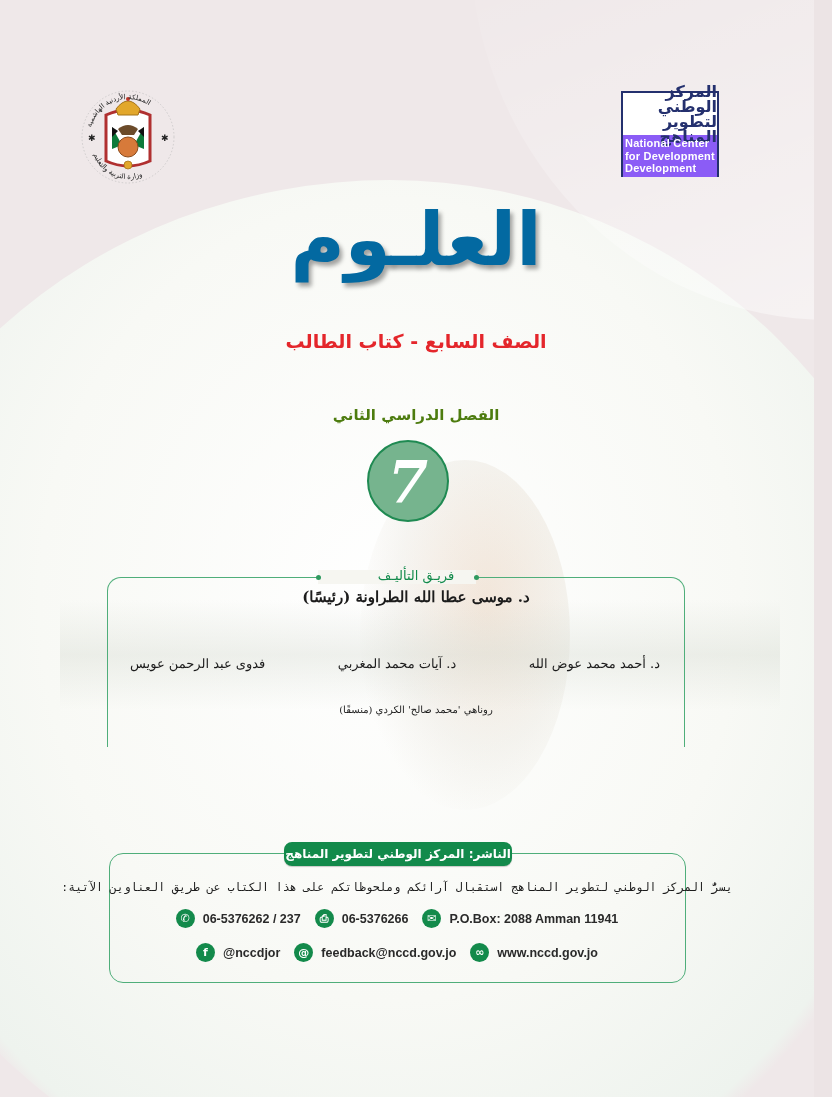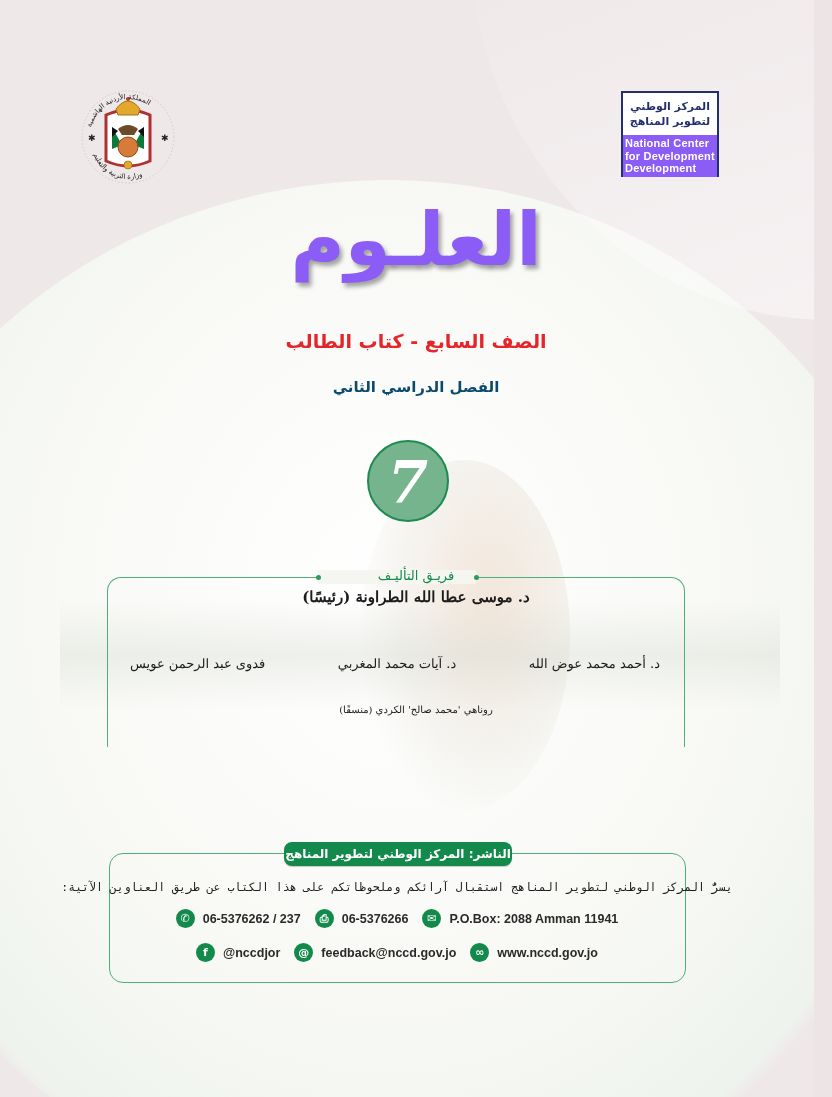--- a/index.html
+++ b/index.html
@@ -30,41 +30,41 @@
     position: absolute; left: 60px; top: 600px; width: 720px; height: 110px;
     background: linear-gradient(180deg, rgba(255,255,255,0) 0%, rgba(210,215,205,0.35) 50%, rgba(255,255,255,0) 100%);
   }
 
   
   .nccd-logo {
     position: absolute; left: 621px; top: 91px; width: 98px; height: 86px;
     border: 2px solid #24306e; background: #fff; box-sizing: border-box;
   }
   .nccd-ar { height: 42px; display: flex; flex-direction: column; align-items: center; justify-content: center; direction: rtl; }
-  .nccd-ar span { font-family: "DejaVu Sans", sans-serif; font-weight: bold; color: #24306e; font-size: 11px; line-height: 15px; }
+  .nccd-ar span { font-family: "DejaVu Sans", sans-serif; font-weight: bold; color: #24306e; font-size: 16px; line-height: 15px; }
   .nccd-en { background: #8b5cf6; color: #fff; height: 40px; padding: 1px 2px; display: flex; flex-direction: column; justify-content: center; }
   .nccd-en span { font-family: "Liberation Sans", sans-serif; font-weight: bold; font-size: 11px; line-height: 12.5px; letter-spacing: 0.2px; text-align: left; }
 
   
   .emblem { position: absolute; left: 76px; top: 87px; width: 104px; height: 100px; }
 
   
   .title {
     position: absolute; left: 0; width: 832px; top: 196px; text-align: center; direction: rtl;
-    font-family: "DejaVu Sans", sans-serif; font-weight: bold; font-size: 74px; color: #8b5cf6;
+    font-family: "DejaVu Sans", sans-serif; font-weight: bold; font-size: 74px; color: #0369a1;
     text-shadow: 3px 4px 4px rgba(0,0,0,0.35);
     letter-spacing: 0;
   }
   .subtitle {
     position: absolute; left: 0; width: 832px; top: 330px; text-align: center; direction: rtl;
     font-weight: bold; font-size: 19px; color: #e4262b;
   }
   .semester {
-    position: absolute; left: 0; width: 832px; top: 378px; text-align: center; direction: rtl;
-    font-weight: bold; font-size: 15px; color: #0c4a6e;
+    position: absolute; left: 0; width: 832px; top: 406px; text-align: center; direction: rtl;
+    font-weight: bold; font-size: 15px; color: #4d7c0f;
   }
   .grade-circle {
     position: absolute; left: 367px; top: 440px; width: 82px; height: 82px; border-radius: 50%;
     background: #76b48e; border: 2px solid #1f8a52; box-sizing: border-box;
     display: flex; align-items: center; justify-content: center;
   }
   .grade-circle span {
     font-family: "DejaVu Serif", serif; font-style: italic; font-weight: bold; font-size: 58px; color: #fff; line-height: 1;
     margin-top: 2px;
   }

